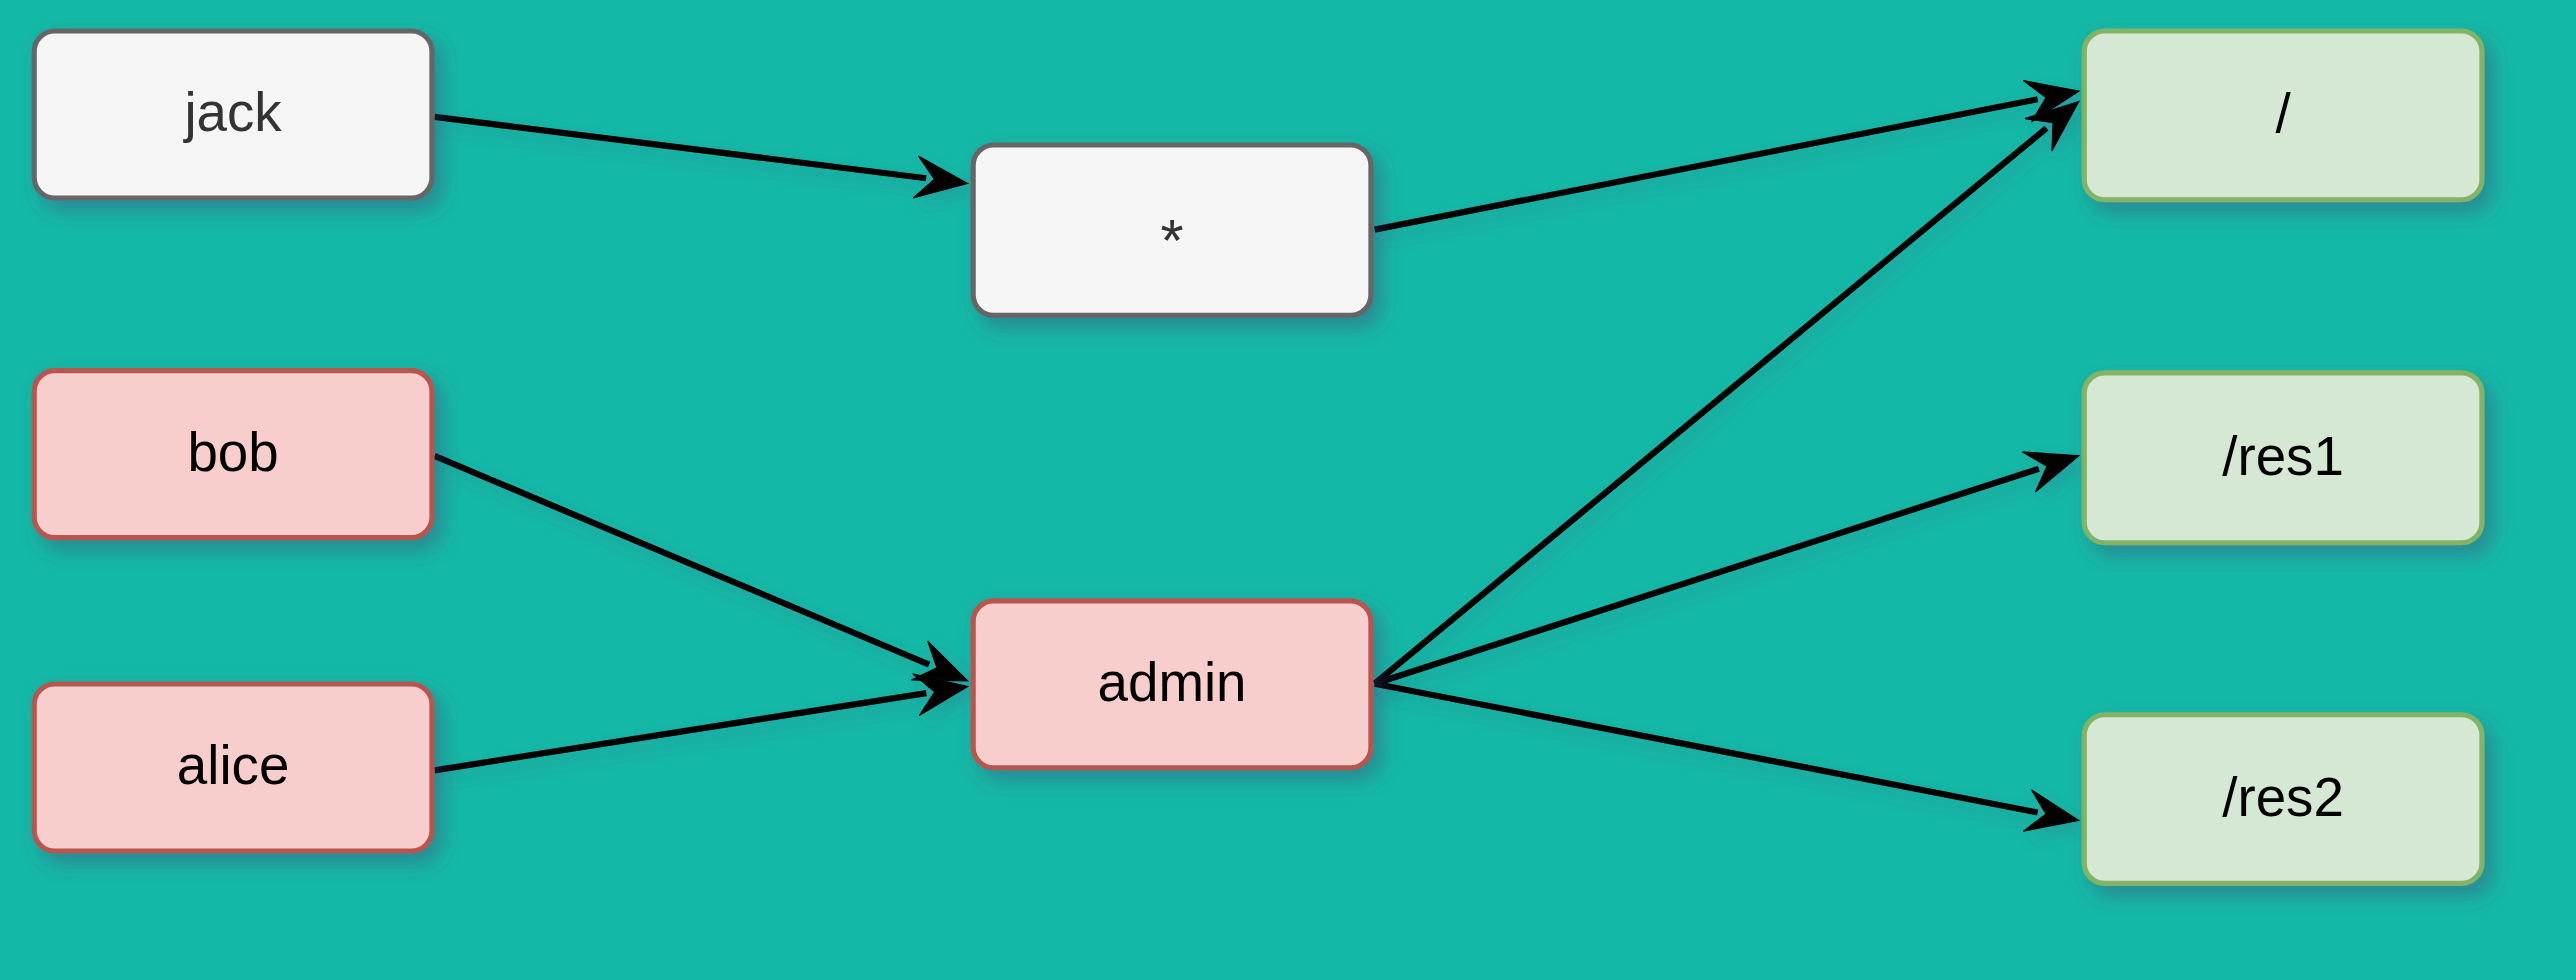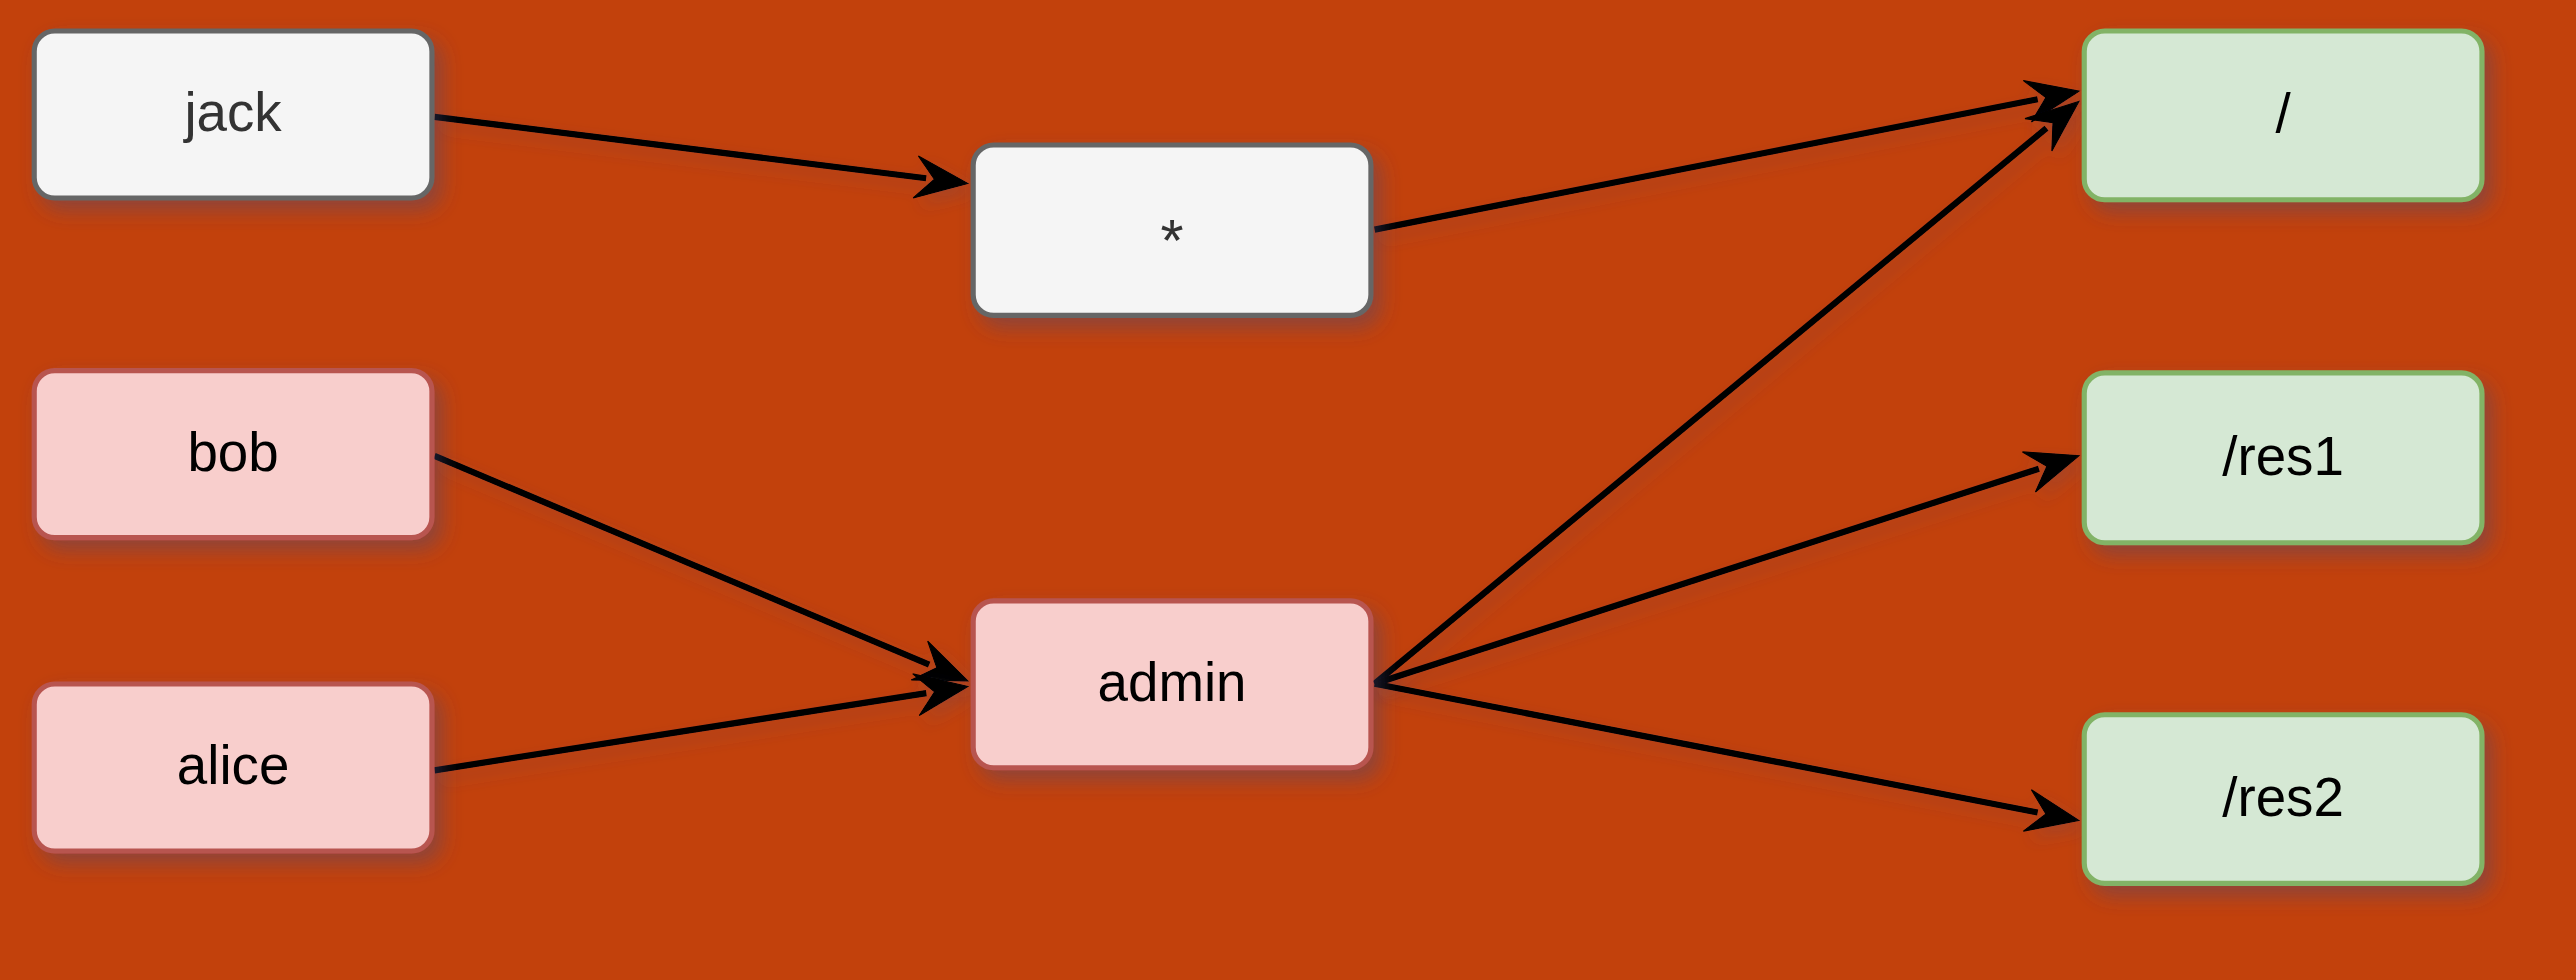--- a/index.html
+++ b/index.html
@@ -1,18 +1,18 @@
 <!DOCTYPE html>
 <html style="font-size:9px"><head>
 <meta charset="utf-8">
 <style>
   html,body{margin:0;padding:0;background:#ffffff;}
   body{width:2576px;height:980px;overflow:hidden;
        font-family:"Liberation Sans","DejaVu Sans",sans-serif;}
-  #canvas{position:relative;width:2576px;height:980px;background:#c2410c;}
+  #canvas{position:relative;width:2576px;height:980px;background:#14b8a6;}
   svg#graph{position:absolute;left:0;top:0;width:2576px;height:980px;display:block;}
   .node-label{
     font-family:"Liberation Sans","DejaVu Sans",sans-serif;
     font-size:96px;
     dominant-baseline:middle;
     text-anchor:middle;
     pointer-events:none;
   }
   .node-label.dark{fill:#333333;}
   .node-label.black{fill:#000000;}

